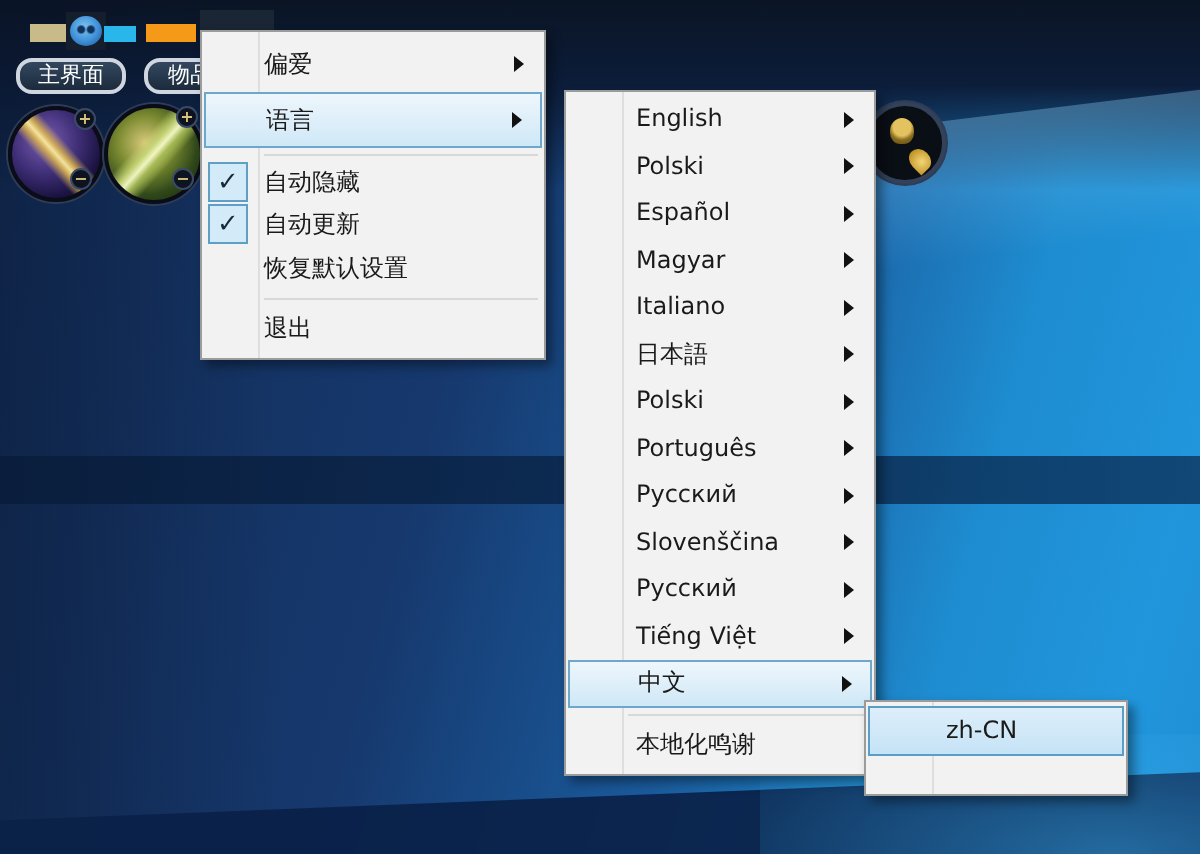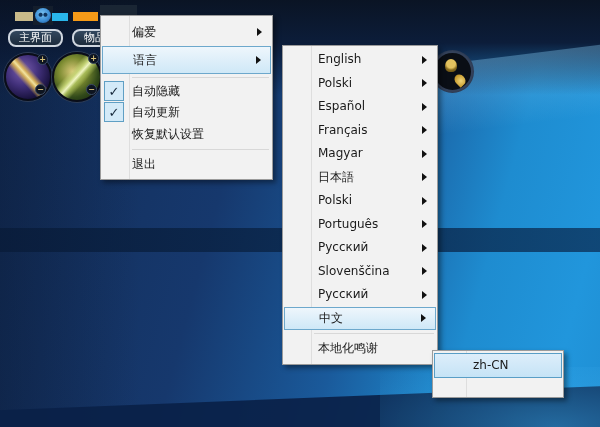--- a/index.html
+++ b/index.html
@@ -120,28 +120,29 @@
       <div class="row checked"><span class="check">✓</span><span class="lbl">自动隐藏</span></div>
       <div class="row checked"><span class="check">✓</span><span class="lbl">自动更新</span></div>
       <div class="row"><span class="lbl">恢复默认设置</span></div>
       <div class="sep"></div>
       <div class="row"><span class="lbl">退出</span></div>
     </div>
   <div class="menu gut29" id="menu2">
       <div class="row has-arrow"><span class="lbl">English</span><span class="arrow"></span></div>
       <div class="row has-arrow"><span class="lbl">Polski</span><span class="arrow"></span></div>
       <div class="row has-arrow"><span class="lbl">Español</span><span class="arrow"></span></div>
-      <div class="row has-arrow"><span class="lbl">Français</span><span class="arrow"></span></div>
       <div class="row has-arrow"><span class="lbl">Magyar</span><span class="arrow"></span></div>
+      <div class="row has-arrow"><span class="lbl">Italiano</span><span class="arrow"></span></div>
       <div class="row has-arrow"><span class="lbl">日本語</span><span class="arrow"></span></div>
       <div class="row has-arrow"><span class="lbl">Polski</span><span class="arrow"></span></div>
       <div class="row has-arrow"><span class="lbl">Português</span><span class="arrow"></span></div>
       <div class="row has-arrow"><span class="lbl">Русский</span><span class="arrow"></span></div>
       <div class="row has-arrow"><span class="lbl">Slovenščina</span><span class="arrow"></span></div>
       <div class="row has-arrow"><span class="lbl">Русский</span><span class="arrow"></span></div>
+      <div class="row has-arrow"><span class="lbl">Tiếng Việt</span><span class="arrow"></span></div>
       <div class="row has-arrow highlight"><span class="lbl">中文</span><span class="arrow"></span></div>
       <div class="sep"></div>
       <div class="row"><span class="lbl">本地化鸣谢</span></div>
     </div>
   <div class="menu gut33" id="menu3">
       <div class="row highlight"><span class="lbl">zh-CN</span></div>
       <div class="row blank"><span class="lbl"></span></div>
     </div>
 </div>
 

